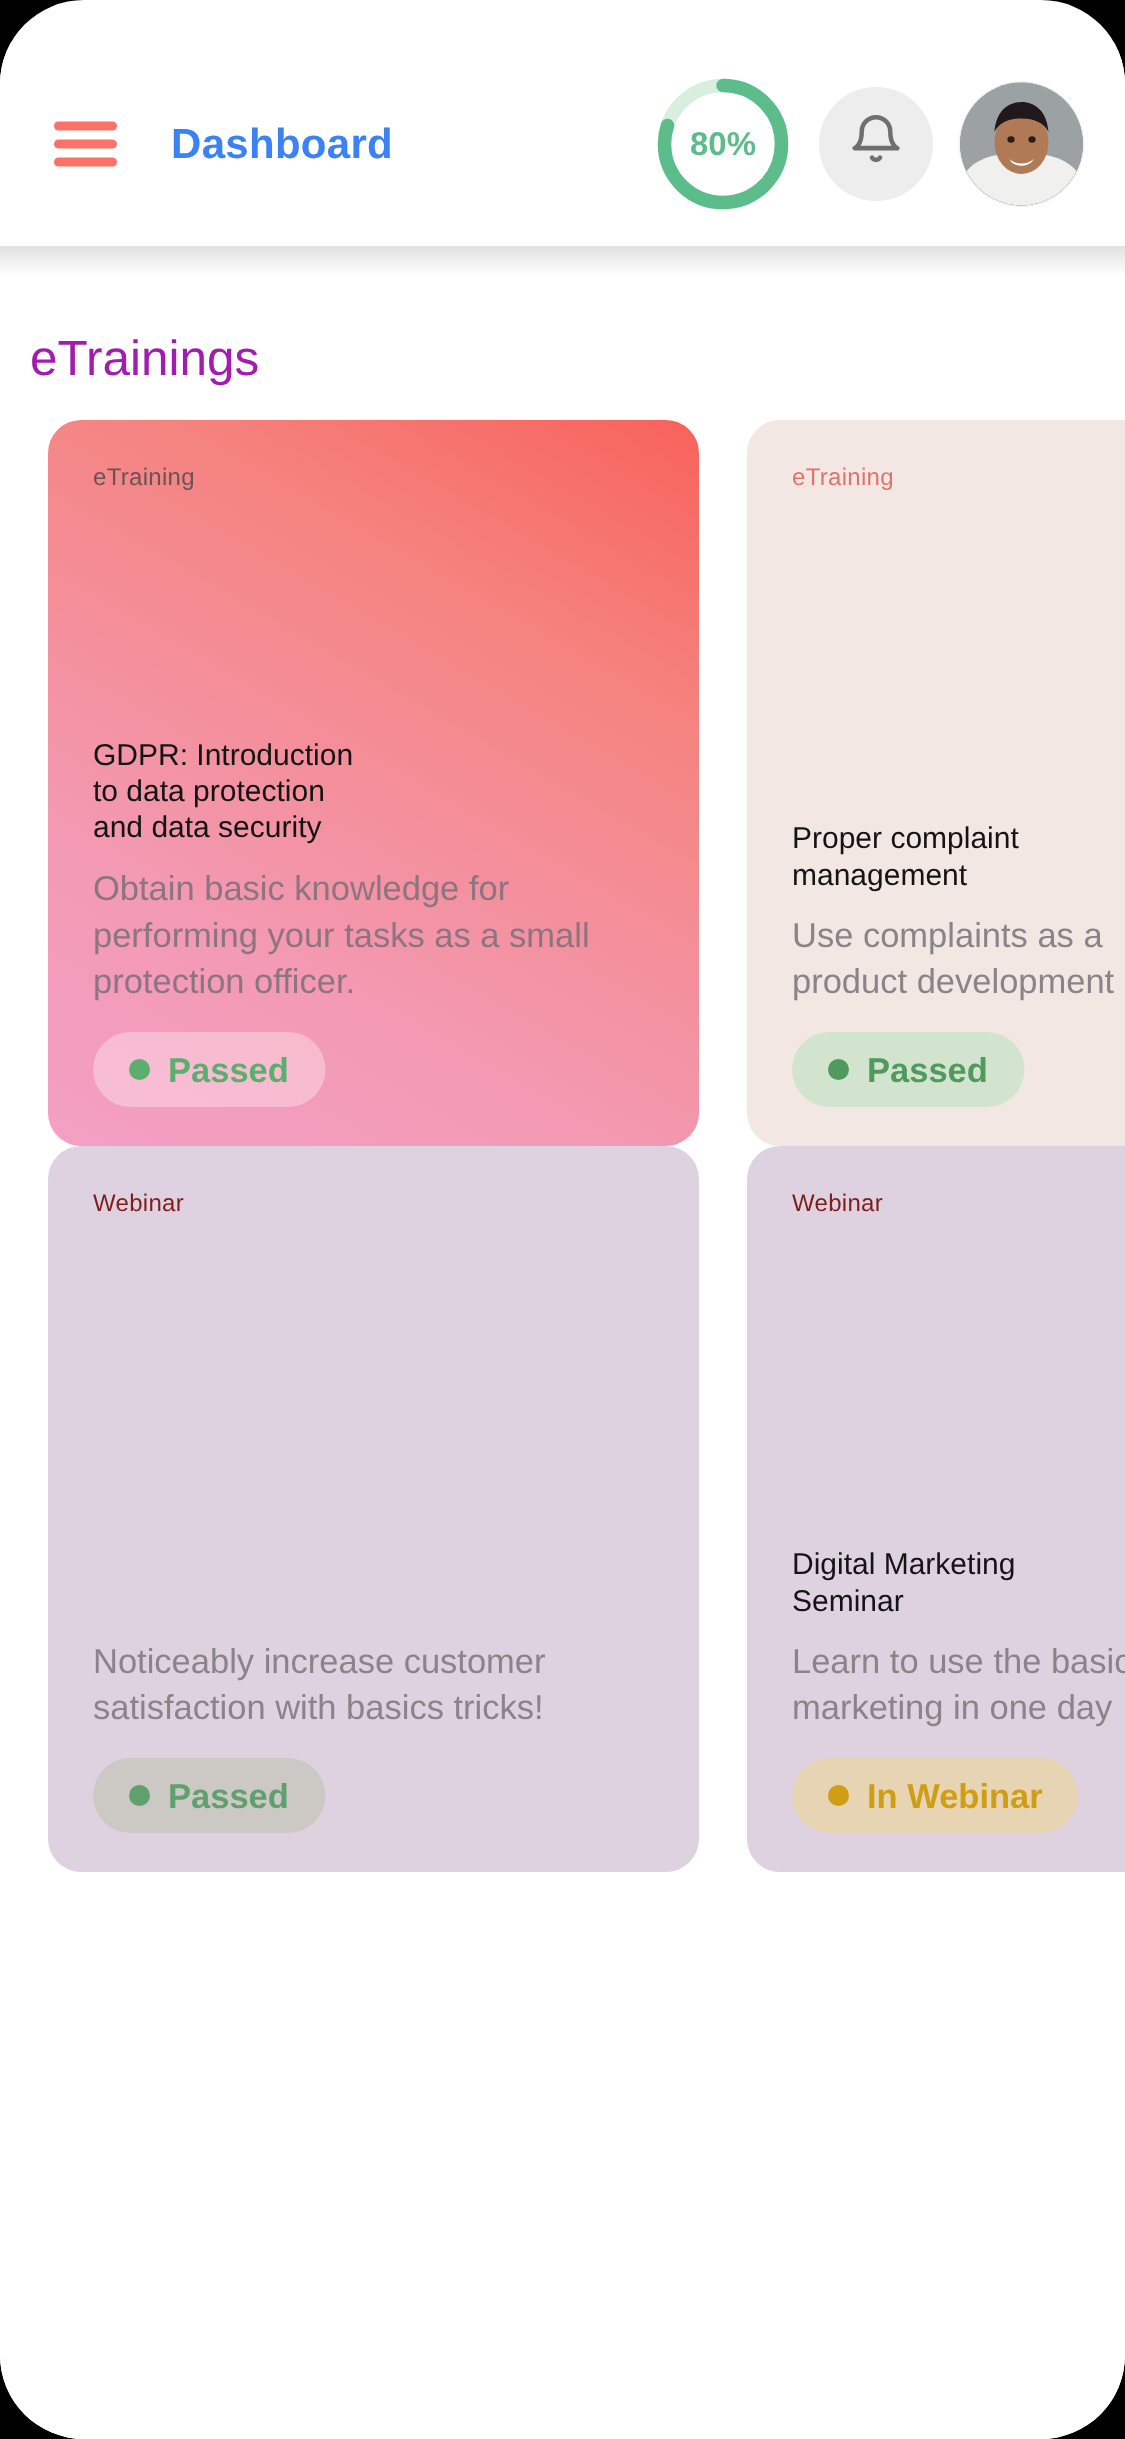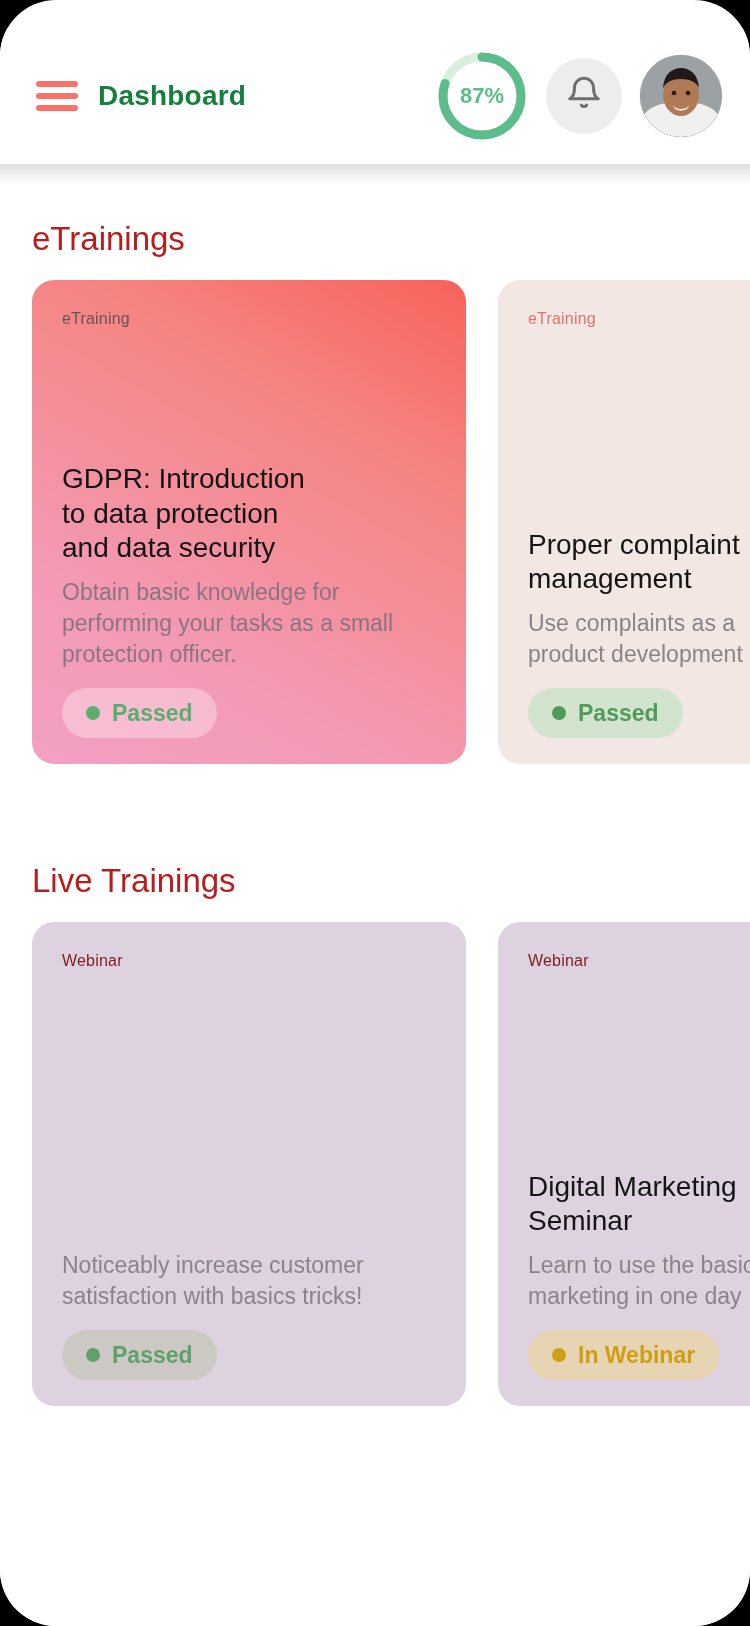--- a/index.html
+++ b/index.html
@@ -29,23 +29,23 @@
   .hamburger {
     width:42px; height:30px;
     display:flex; flex-direction:column; justify-content:space-between;
     cursor:pointer; flex:0 0 auto;
   }
   .hamburger span {
     display:block; height:6px; width:100%;
     background:#fa7268; border-radius:3px;
   }
   .page-title {
-    margin-left:20px;
+    margin-left:36px;
     font-size:28px; font-weight:bold;
-    color:#15803d; letter-spacing:.2px;
+    color:#3b82f6; letter-spacing:.2px;
     white-space:nowrap;
   }
   .header-right {
     margin-left:auto;
     display:flex; align-items:center; gap:18px;
   }
   .progress-ring {
     position:relative;
     width:92px; height:92px;
     flex:0 0 auto; cursor:pointer;
@@ -78,22 +78,22 @@
   }
 
   
   .content {
     position:absolute; left:0; top:164px;
     width:750px; height:1462px;
     background:#fff;
     overflow:hidden;
   }
   .section-title {
-    font-size:33px; color:#b91c1c; font-weight:normal;
-    margin:56px 0 22px 32px;
+    font-size:33px; color:#a21caf; font-weight:normal;
+    margin:56px 0 22px 20px;
   }
   .section-title.live { margin-top:98px; }
   .card-row {
     display:flex; gap:32px;
     padding-left:32px;
   }
 
   .card {
     flex:0 0 434px; width:434px; height:484px;
     border-radius:22px;
@@ -112,21 +112,21 @@
     font-size:16px; font-weight:normal;
     letter-spacing:.2px;
     white-space:nowrap;
   }
   .kicker.dark { color:#6b5256; }
   .kicker.coral { color:#e0736c; }
   .kicker.purple { color:#7f1d1d; }
 
   .card-body { margin-top:auto; }
   .card-heading {
-    font-size:28px; line-height:1.22;
+    font-size:20px; line-height:1.22;
     color:#141414; font-weight:normal;
     white-space:pre-line;
   }
   .card-desc {
     margin-top:12px;
     font-size:23px; line-height:1.35;
     color:#8a8489;
     white-space:pre-line;
   }
   .card.gdpr .card-desc { color:#8d7481; }
@@ -162,21 +162,21 @@
       <span></span>
     </div>
     <div class="page-title">Dashboard</div>
 
     <div class="header-right">
       <div class="progress-ring">
         <svg viewBox="0 0 92 92" aria-hidden="true">
           <circle cx="46" cy="46" r="39" fill="none" stroke="#d8efe0" stroke-width="9"></circle>
           <circle cx="46" cy="46" r="39" fill="none" stroke="#5cbd8a" stroke-width="9" stroke-linecap="round" stroke-dasharray="196.1 245.1"></circle>
         </svg>
-        <div class="pct">87%</div>
+        <div class="pct">80%</div>
       </div>
 
       <div class="bell-btn">
         <span>
           <svg width="38" height="40" viewBox="0 0 24 24" fill="none" stroke="#6f6f6f" stroke-width="1.9" stroke-linecap="round" stroke-linejoin="round">
             <path d="M18 8a6 6 0 1 0-12 0c0 6-3 7-3 7h18s-3-1-3-7"></path>
             <path d="M13.7 19a2 2 0 0 1-3.4 0"></path>
           </svg>
         </span>
       </div>
@@ -234,21 +234,20 @@
 product development</div>
           <div class="badge passed-green">
             <span class="dot"></span>
             <span>Passed</span>
           </div>
         </div>
       </div>
 
     </div>
 
-    <h2 class="section-title live">Live Trainings</h2>
     <div class="card-row">
 
       <div class="card lavender">
         <div class="kicker purple">Webinar</div>
         <div class="card-body">
           <div class="card-desc">Noticeably increase customer
 satisfaction with basics tricks!</div>
           <div class="badge passed-muted">
             <span class="dot"></span>
             <span>Passed</span>

